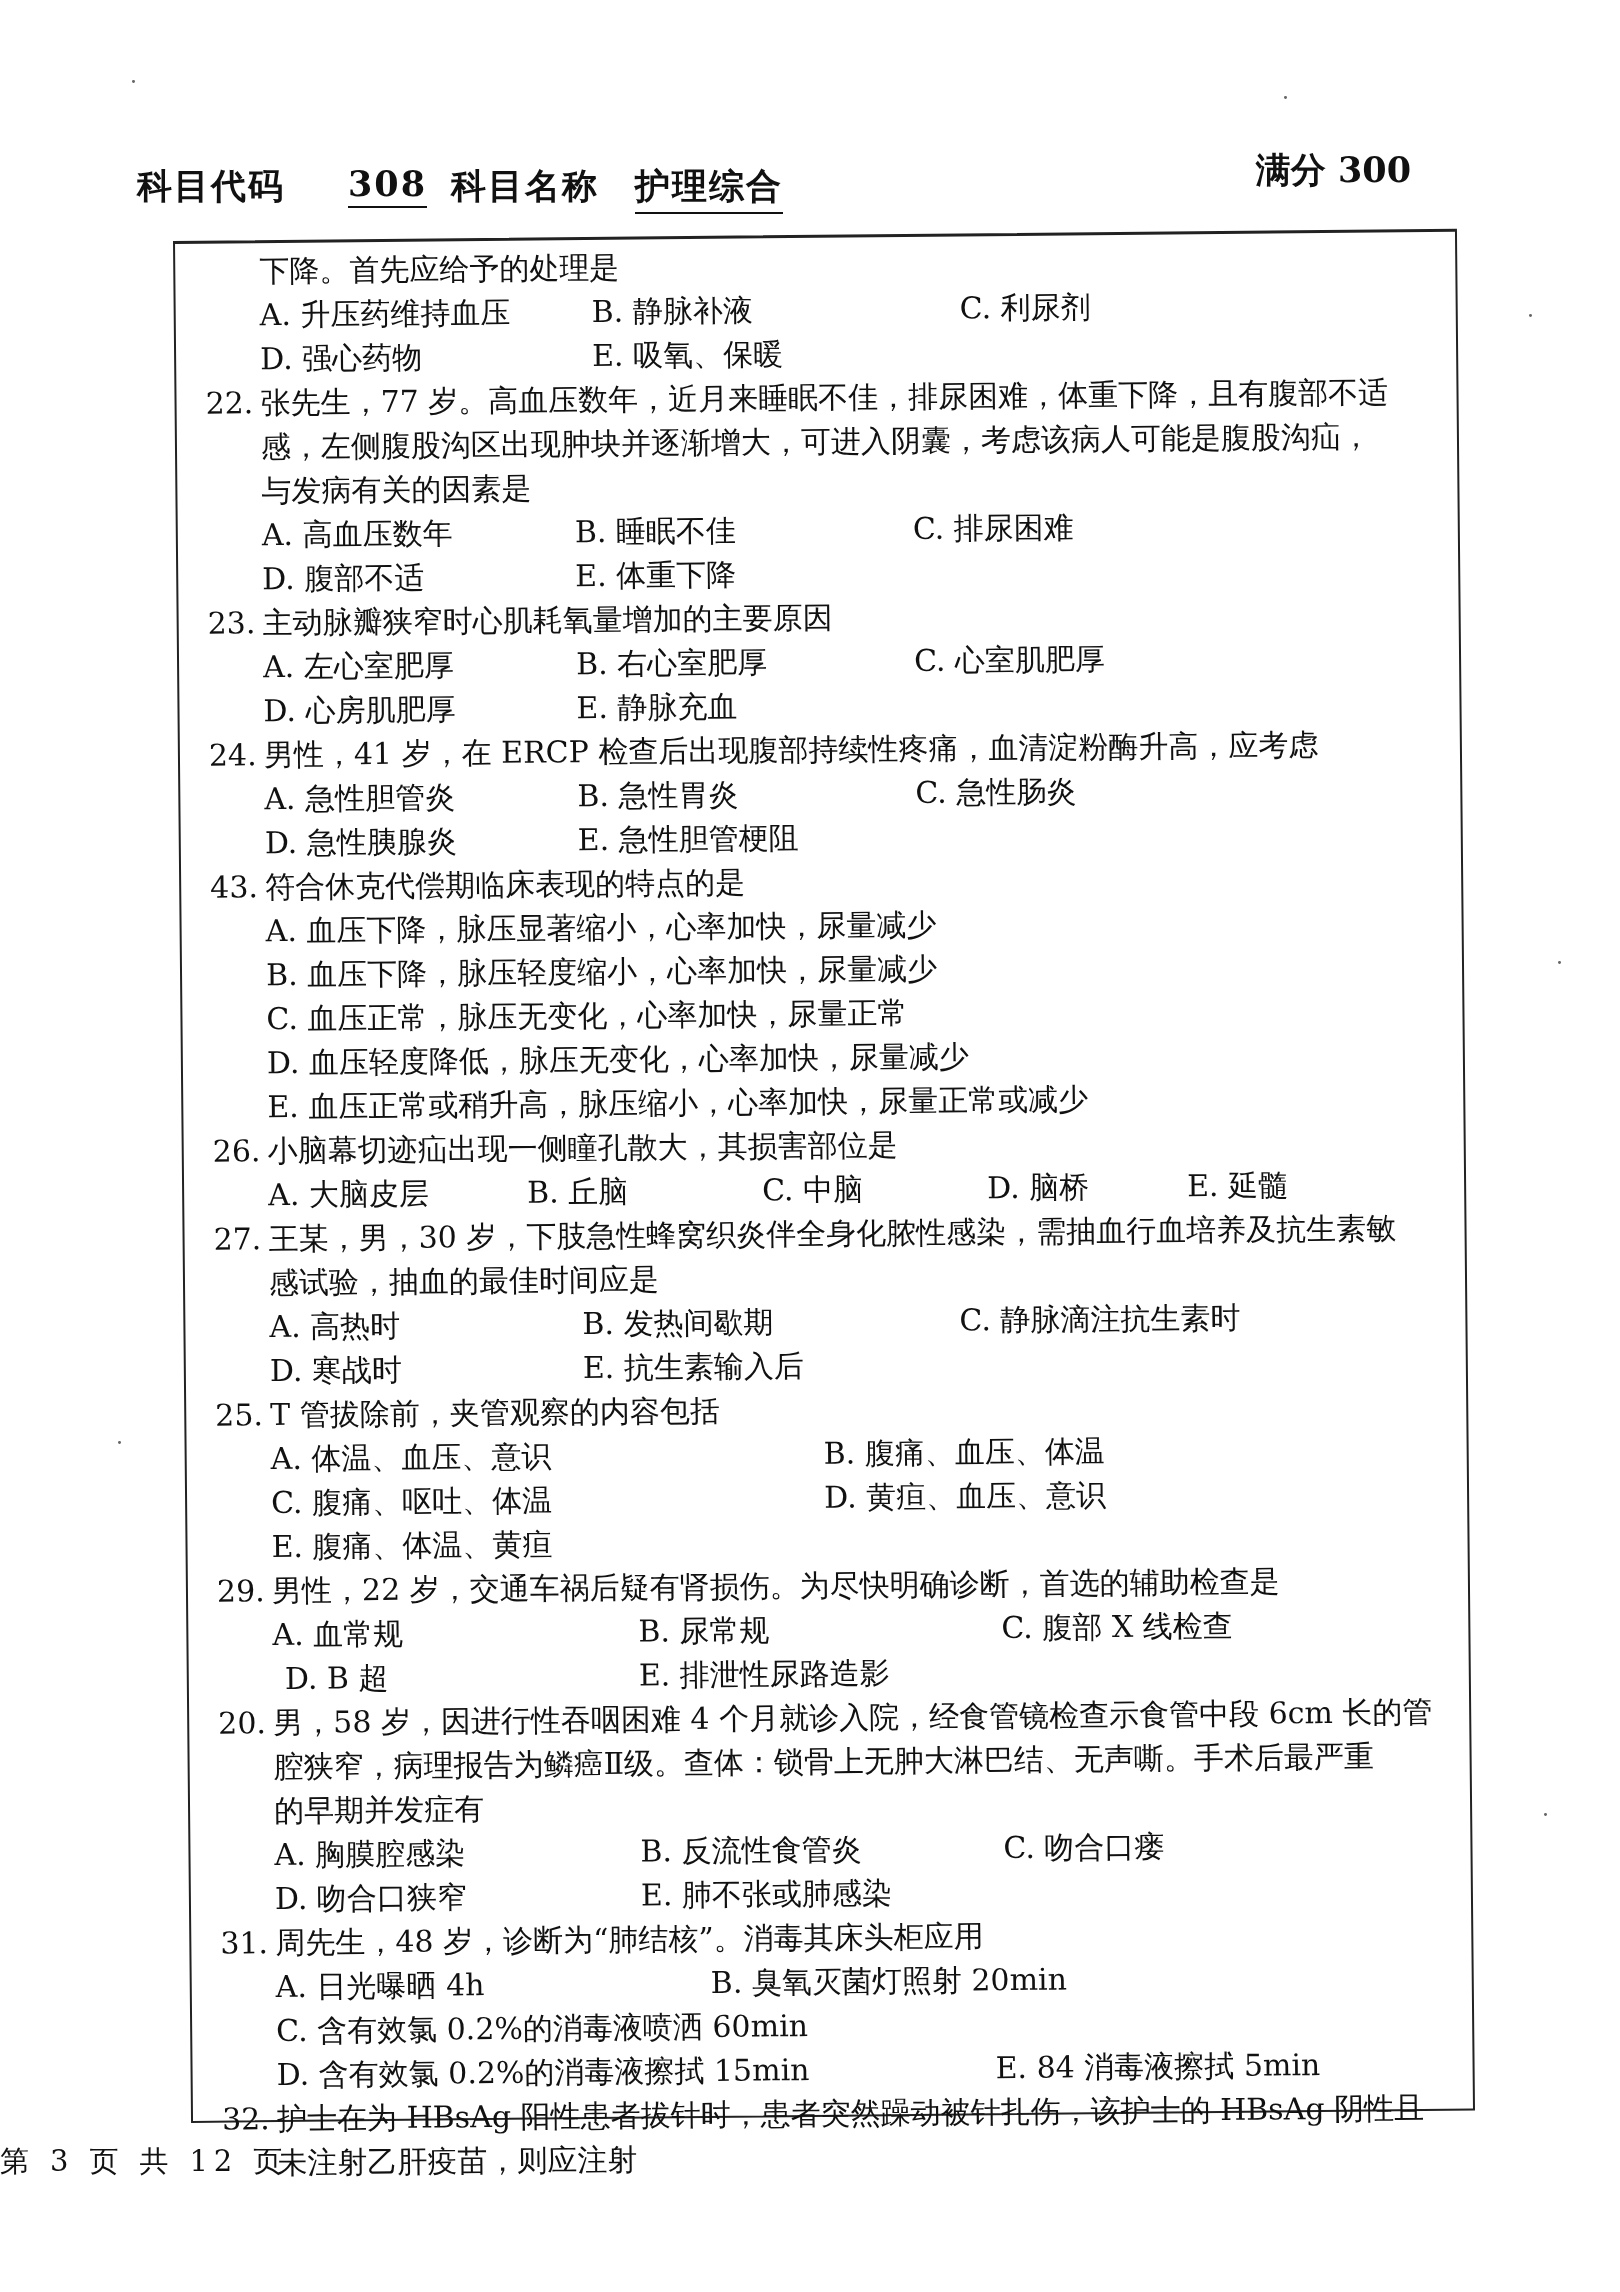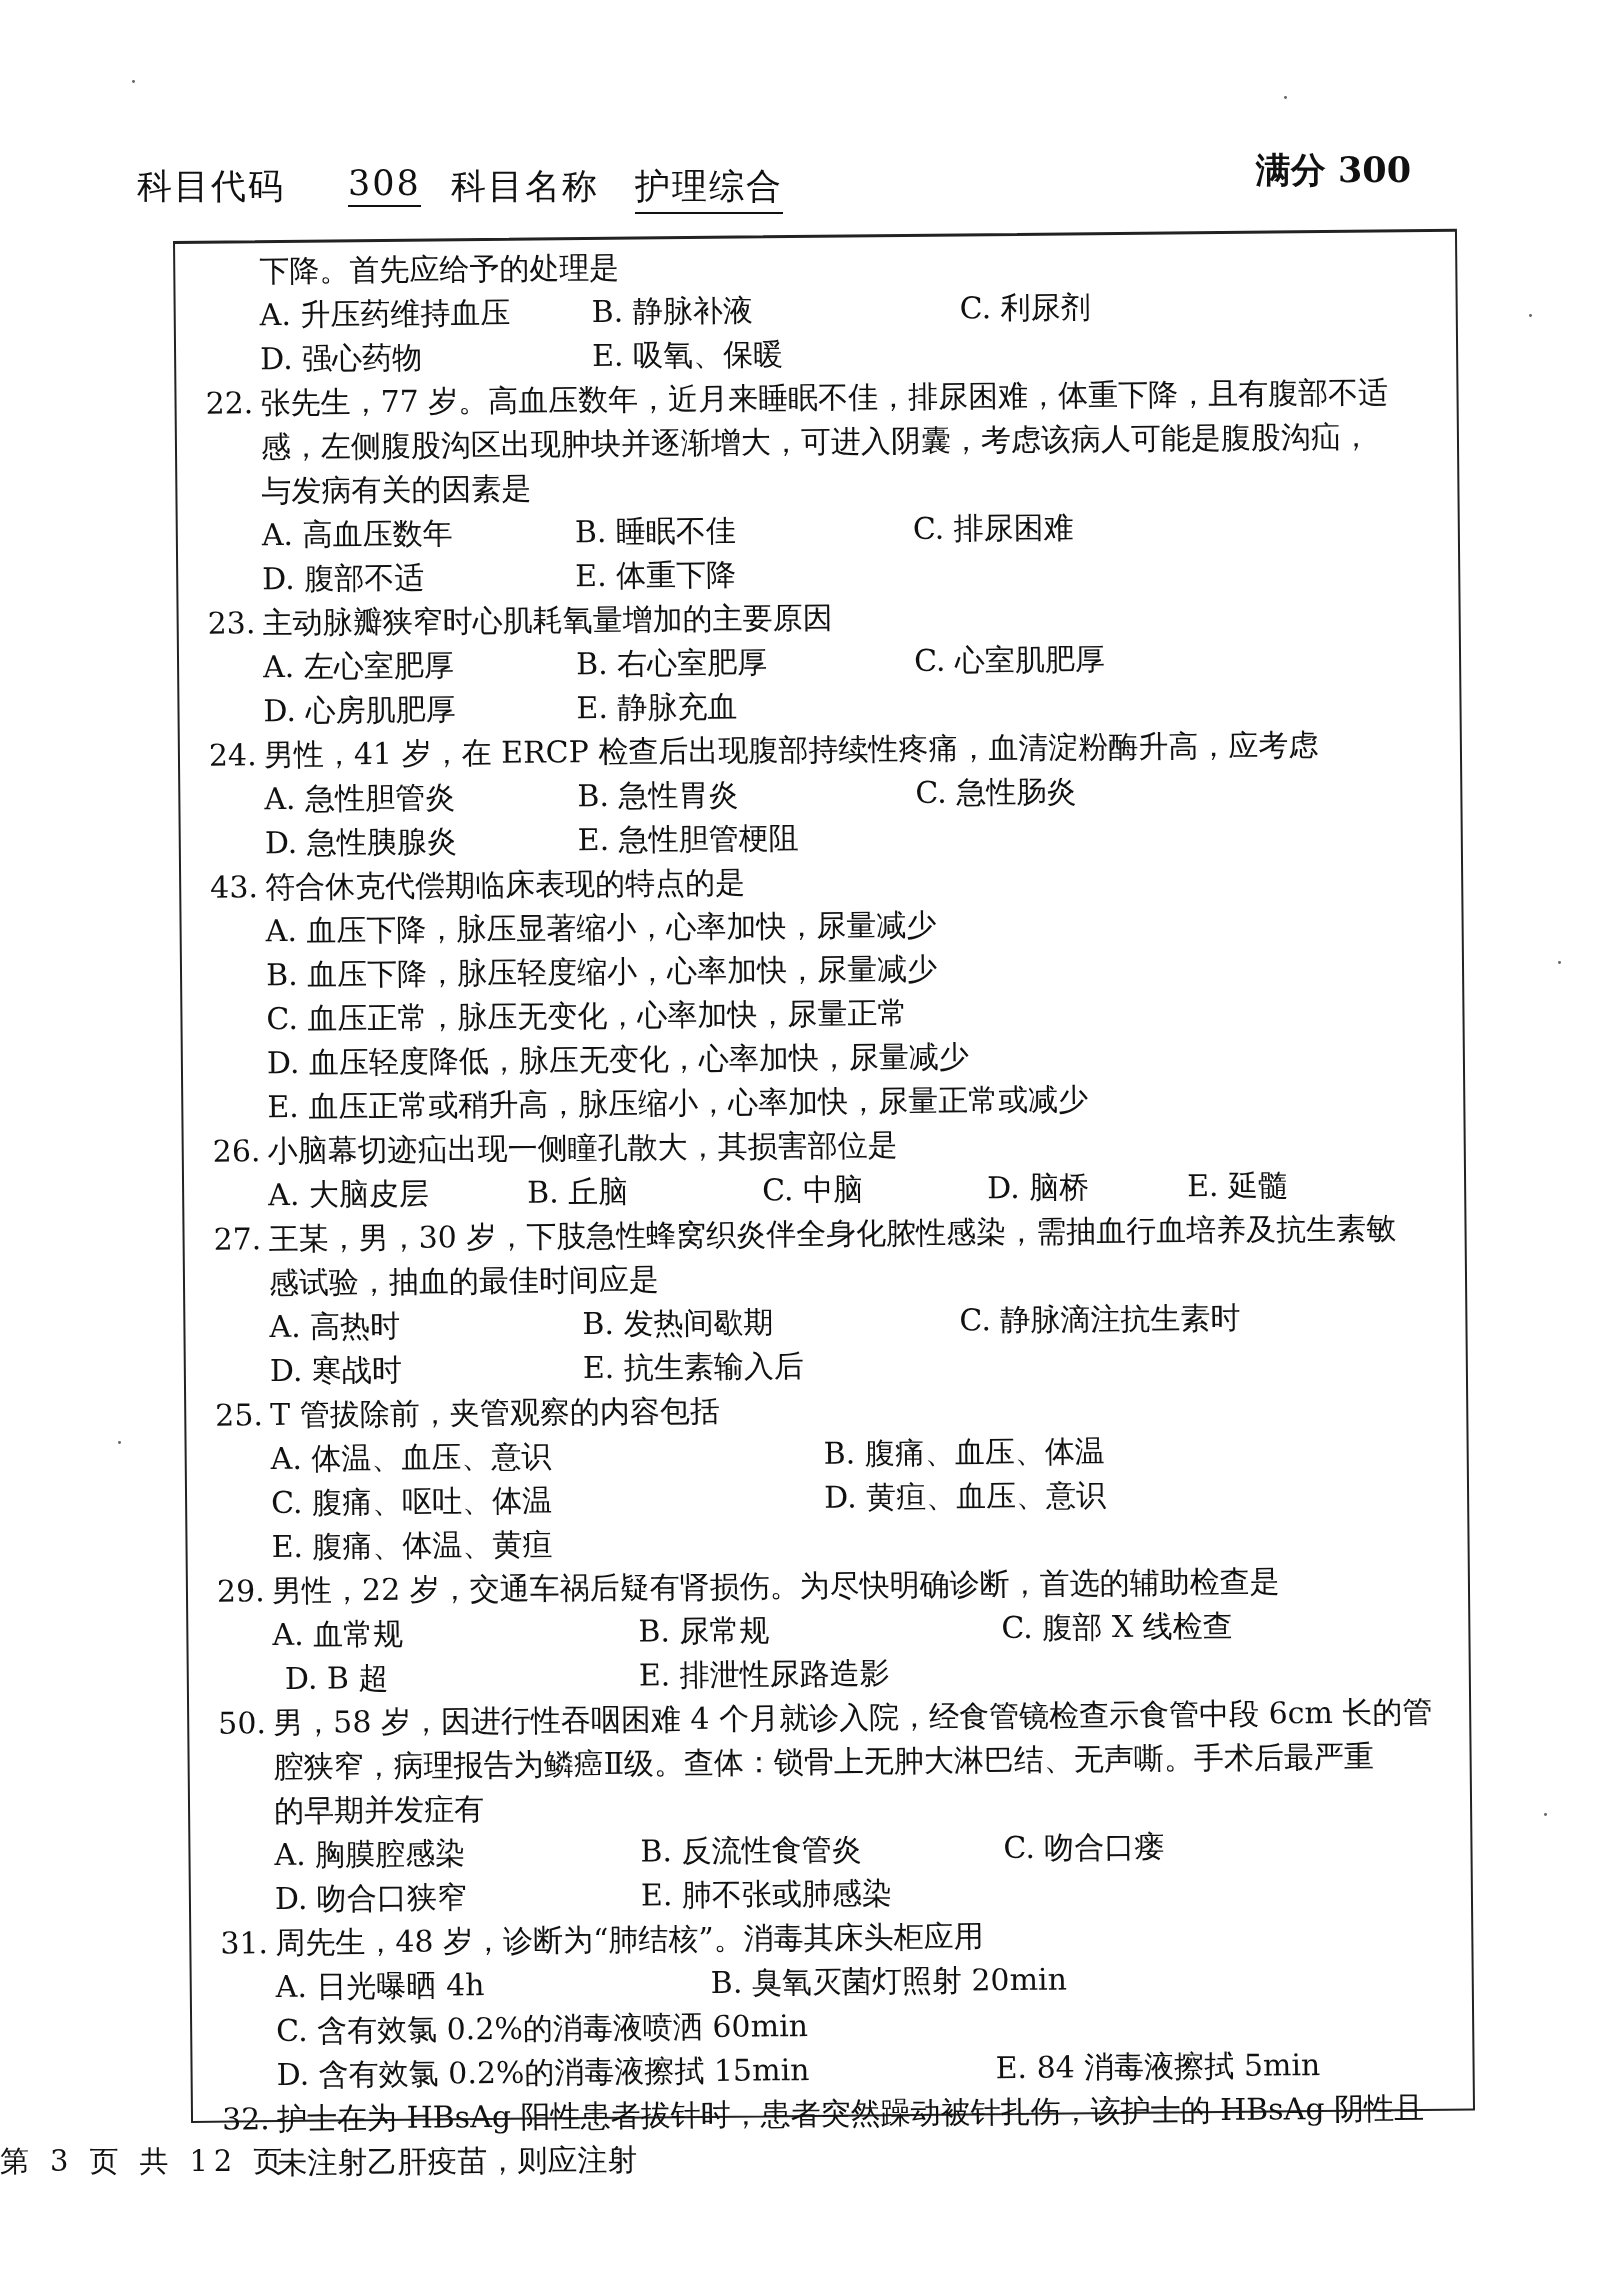--- a/index.html
+++ b/index.html
@@ -1,21 +1,21 @@
 <!DOCTYPE html>
 <html><head>
 <meta charset="utf-8">
 <style>
   html, body { margin: 0; padding: 0; }
   body {
     width: 1620px; height: 2293px; background: #ffffff; position: relative; overflow: hidden;
     font-family: "DejaVu Serif", "Liberation Serif", serif; color: #111;
   }
   .header { position: absolute; left: 137px; top: 157px; width: 1274px; height: 69px; }
-  .header .lbl { position: absolute; font-size: 35px; font-weight: normal; letter-spacing: 2px; }
+  .header .lbl { position: absolute; font-size: 35px; font-weight: bold; letter-spacing: 2px; }
   .header .ul { border-bottom: 2.9px solid #111; padding-bottom: 2px; }
   .score { position: absolute; right: 0; top: -9.8px; font-size: 35px; font-weight: bold; }
   .box {
     position: absolute; left: 173px; top: 241px; width: 1284px; height: 1882px;
     border: 2.9px solid #222; border-top-width: 3.9px; box-sizing: border-box;
     transform: rotate(-0.55deg); transform-origin: left top;
   }
   .content { position: absolute; left: 29px; top: 5.9px; right: 19.6px; font-size: 30px; line-height: 44px; }
   .line { position: relative; height: 44px; white-space: nowrap; }
   .indent { padding-left: 55px; }
@@ -144,21 +144,21 @@
       <span class="opt" style="left:55px">A. 血常规</span>
       <span class="opt" style="left:421px">B. 尿常规</span>
       <span class="opt" style="left:784px">C. 腹部 X 线检查</span>
     </div>
     <div class="line">
       <span class="opt" style="left:67px">D. B 超</span>
       <span class="opt" style="left:421px">E. 排泄性尿路造影</span>
     </div>
 
     <div class="line">
-      <span class="qnum">50.</span><span>男，58 岁，因进行性吞咽困难 4 个月就诊入院，经食管镜检查示食管中段 6cm 长的管</span>
+      <span class="qnum">20.</span><span>男，58 岁，因进行性吞咽困难 4 个月就诊入院，经食管镜检查示食管中段 6cm 长的管</span>
     </div>
     <div class="line indent">腔狭窄，病理报告为鳞癌Ⅱ级。查体：锁骨上无肿大淋巴结、无声嘶。手术后最严重</div>
     <div class="line indent">的早期并发症有</div>
     <div class="line">
       <span class="opt" style="left:55px">A. 胸膜腔感染</span>
       <span class="opt" style="left:421px">B. 反流性食管炎</span>
       <span class="opt" style="left:784px">C. 吻合口瘘</span>
     </div>
     <div class="line">
       <span class="opt" style="left:55px">D. 吻合口狭窄</span>

